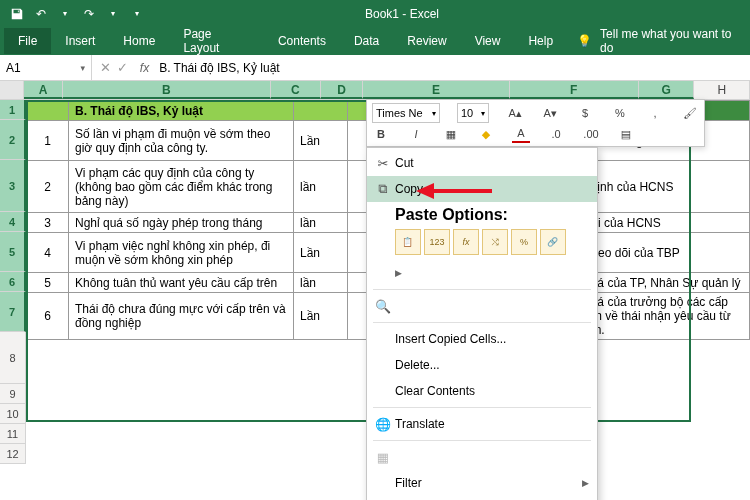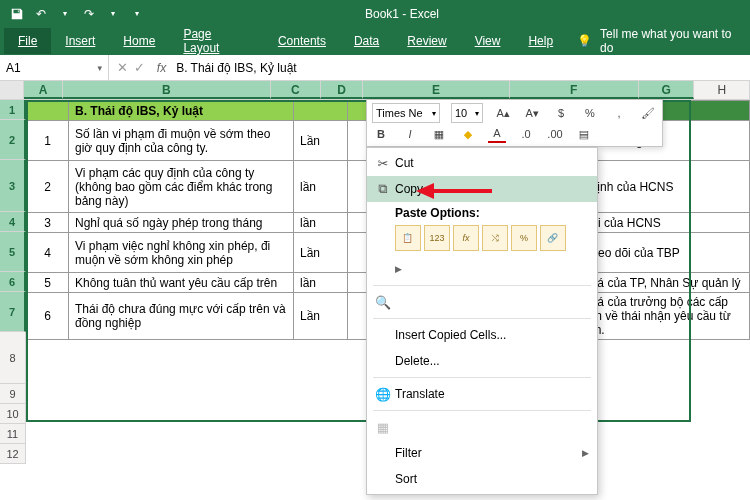--- a/index.html
+++ b/index.html
@@ -4,26 +4,26 @@
 <style>
 * { margin: 0; padding: 0; box-sizing: border-box; font-family: "Segoe UI", Arial, sans-serif; }
 body { background: #fff; width: 750px; height: 500px; overflow: hidden; position: relative; }
 
 .titlebar { background: #217346; height: 27px; display: flex; align-items: center; color: #fff; font-size: 12px; }
 .titlebar .qa { display: flex; gap: 6px; padding: 0 8px; align-items: center; }
 .titlebar .qa span { width: 18px; height: 18px; display: flex; align-items: center; justify-content: center; cursor: pointer; }
 .titlebar .title { flex: 1; text-align: center; padding-right: 100px; }
 
 .ribbon-tabs { background: #217346; height: 28px; display: flex; align-items: center; padding: 0 4px; gap: 0; color: #fff; font-size: 12px; }
-.ribbon-tabs .tab { padding: 6px 14px; cursor: pointer; text-decoration: underline; }
+.ribbon-tabs .tab { padding: 6px 14px; cursor: pointer; }
 .ribbon-tabs .tab.file { background: #185c37; }
 .ribbon-tabs .bulb { margin-left: 10px; display: flex; align-items: center; gap: 8px; }
 
 .formula-bar { height: 26px; border-bottom: 1px solid #d4d4d4; display: flex; align-items: center; font-size: 12px; background: #fff; }
-.name-box { width: 109px; border-right: 1px solid #d4d4d4; padding: 0 6px; display: flex; align-items: center; justify-content: space-between; height: 100%; }
+.name-box { width: 92px; border-right: 1px solid #d4d4d4; padding: 0 6px; display: flex; align-items: center; justify-content: space-between; height: 100%; }
 .name-box .dd { font-size: 9px; color: #666; }
 .fx-btns { display: flex; gap: 6px; padding: 0 8px; color: #9a9a9a; font-size: 13px; }
 .fx-label { font-style: italic; color: #666; padding: 0 4px; }
 .fx-input { flex: 1; padding: 0 6px; }
 
 .grid-wrap { position: relative; height: calc(500px - 27px - 28px - 26px); overflow: hidden; }
 
 .col-headers { display: flex; height: 19px; background: #f3f2f1; border-bottom: 1px solid #d4d4d4; font-size: 12px; }
 .corner { width: 26px; border-right: 1px solid #d4d4d4; background: #e6e6e6; }
 .ch { border-right: 1px solid #d4d4d4; text-align: center; line-height: 19px; color: #444; }
@@ -46,34 +46,34 @@
 .data-table .c-rest { }
 
 .selection-overlay { position: absolute; left: 0; top: 0; width: 665px; height: 322px; border: 2px solid #217346; pointer-events: none; }
 
 
 .mini-toolbar { position: absolute; left: 366px; top: 99px; background: #fff; border: 1px solid #c6c6c6; box-shadow: 1px 2px 6px rgba(0,0,0,.15); padding: 3px 5px; display: flex; align-items: center; gap: 3px; font-size: 11px; z-index: 10; }
 .mini-toolbar select, .mini-toolbar .inp { font-size: 11px; border: 1px solid #c6c6c6; height: 20px; padding: 0 3px; background: #fff; }
 .mini-toolbar .inp { width: 68px; display: inline-flex; align-items: center; justify-content: space-between; }
 .mini-toolbar .inp.sz { width: 32px; }
 .mini-toolbar .btn { width: 18px; height: 18px; display: inline-flex; align-items: center; justify-content: center; cursor: pointer; color: #444; }
-.mini-toolbar .row2 { display: flex; gap: 11px; align-items: center; }
+.mini-toolbar .row2 { display: flex; gap: 17px; align-items: center; }
 .mt-rows { display: flex; flex-direction: column; gap: 2px; }
 
 
 .context-menu { position: absolute; left: 366px; top: 147px; width: 232px; background: #fff; border: 1px solid #c6c6c6; box-shadow: 2px 3px 8px rgba(0,0,0,.2); z-index: 11; font-size: 12px; padding: 2px 0; }
 .cm-item { display: flex; align-items: center; height: 26px; padding: 0 8px 0 4px; cursor: pointer; }
 .cm-item:hover, .cm-item.hover { background: #c5e0d1; }
 .cm-item.disabled { color: #9a9a9a; cursor: default; }
 .cm-icon { width: 24px; display: flex; justify-content: center; color: #555; font-size: 13px; }
 .cm-item.disabled .cm-icon { color: #bbb; }
 .cm-label { flex: 1; }
 .cm-arrow { font-size: 9px; color: #666; }
 .cm-sep { height: 1px; background: #e0e0e0; margin: 3px 6px; }
-.cm-header { font-weight: bold; padding: 4px 8px 2px 28px; font-size: 12px; }
+.cm-header { font-weight: bold; padding: 4px 8px 2px 28px; font-size: 16px; }
 .cm-paste-row { display: flex; gap: 3px; padding: 3px 6px 5px 28px; }
 .cm-paste-row .pbtn { width: 26px; height: 26px; border: 1px solid #e3c67a; background: #fdf5dd; display: flex; align-items: center; justify-content: center; font-size: 9px; color: #8a6a1a; cursor: pointer; }
 
 
 .arrow { position: absolute; left: 432px; top: 189px; z-index: 20; pointer-events: none; }
 .arrow-line { width: 60px; height: 4px; background: #e81123; }
 .arrow-head { width: 0; height: 0; border-top: 8px solid transparent; border-bottom: 8px solid transparent; border-right: 18px solid #e81123; position: absolute; left: -16px; top: -6px; }
 
 svg.icon { width: 14px; height: 14px; }
 </style>
@@ -285,20 +285,24 @@
   </div>
   <div class="cm-sep"></div>
   <div class="cm-item">
     <span class="cm-icon"></span>
       <span class="cm-label">Insert Copied Cells...</span>
   </div>
   <div class="cm-item">
     <span class="cm-icon"></span>
       <span class="cm-label">Delete...</span>
   </div>
+  <div class="cm-item">
+    <span class="cm-icon"></span>
+      <span class="cm-label">Clear Contents</span>
+  </div>
   <div class="cm-sep"></div>
   <div class="cm-item">
     <span class="cm-icon">🌐</span>
     <span class="cm-label">Translate</span>
   </div>
   <div class="cm-sep"></div>
   <div class="cm-item disabled">
     <span class="cm-icon">▦</span>
   </div>
   <div class="cm-item">

